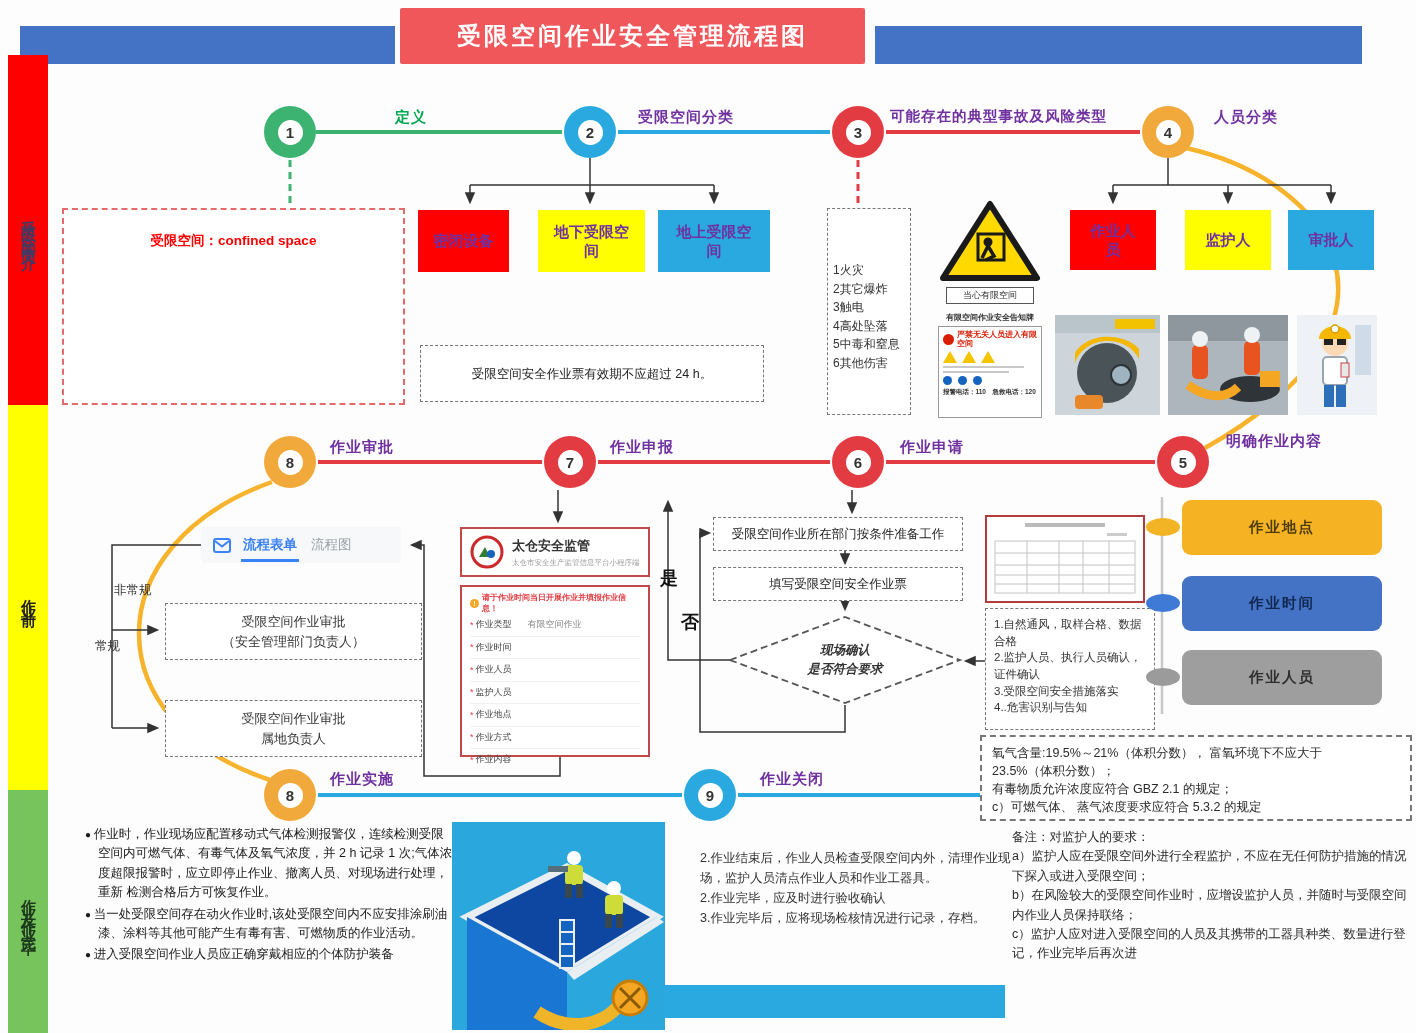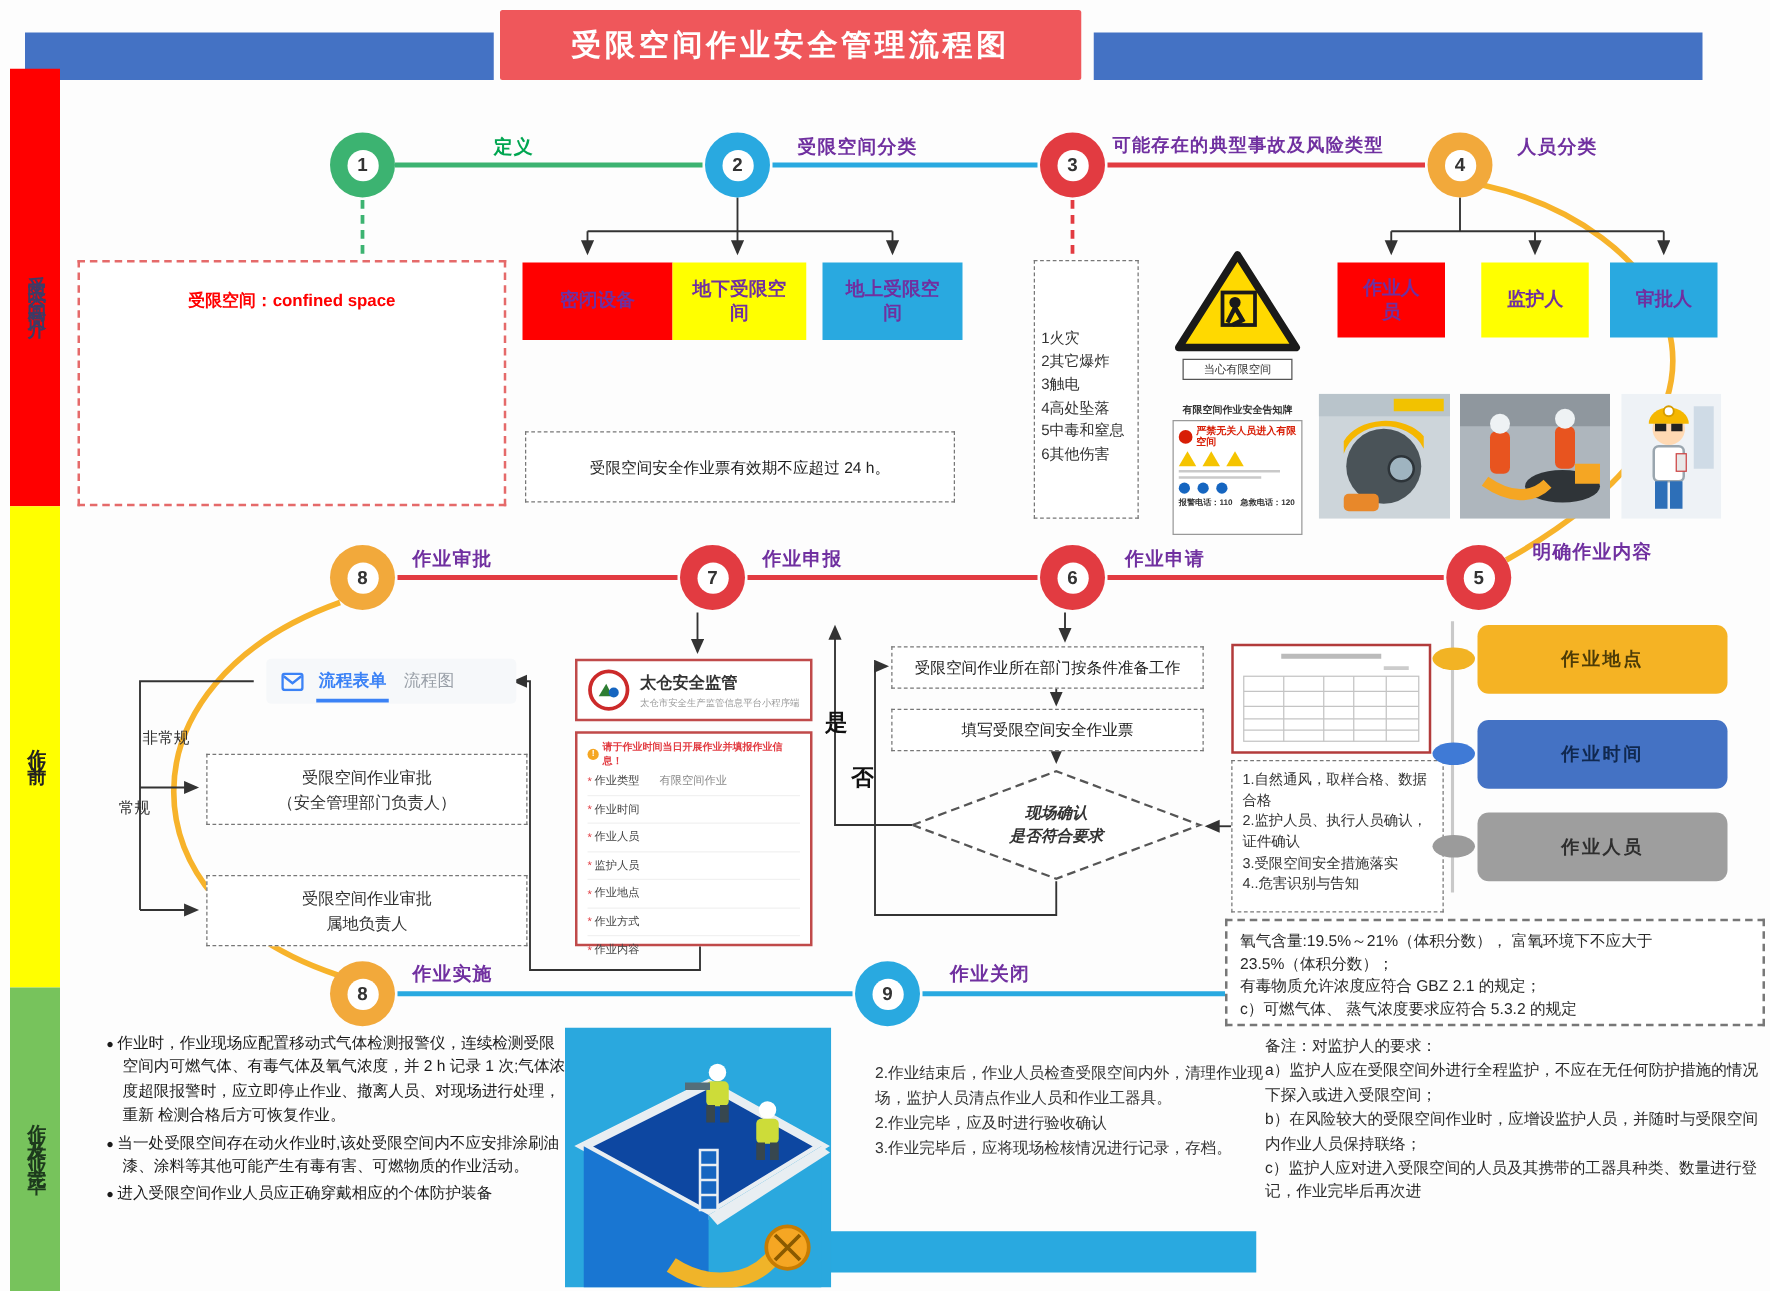--- a/index.html
+++ b/index.html
@@ -186,21 +186,21 @@
     </div>
   <div class="abs steplabel purple" style="left:330px;top:770px;">作业实施</div>
   <div class="abs steplabel purple" style="left:760px;top:770px;">作业关闭</div>
 
   <div class="abs dashbox-red" style="left:62px;top:208px;width:343px;height:197px;padding:10px 12px;box-sizing:border-box;">
     <div style="text-align:center;color:#ff0000;font-weight:bold;font-size:13.5px;margin-top:12px;">受限空间：confined space</div>
   </div>
 
   <div class="abs dashbox flexc smalltext" style="left:420px;top:345px;width:342px;height:55px;border-width:1.5px;">受限空间安全作业票有效期不应超过  24 h。</div>
 
-  <div class="abs flexc typebox bg-red" style="left:418px;top:210px;width:120px;height:62px;">密闭设备</div>
+  <div class="abs flexc typebox bg-red" style="left:418px;top:210px;width:91px;height:62px;">密闭设备</div>
   <div class="abs flexc typebox bg-yellow" style="left:538px;top:210px;width:107px;height:62px;padding:0 14px;box-sizing:border-box;">地下受限空间</div>
   <div class="abs flexc typebox bg-blue" style="left:658px;top:210px;width:112px;height:62px;padding:0 16px;box-sizing:border-box;">地上受限空间</div>
 
   <div class="abs dashbox" style="left:827px;top:208px;width:84px;height:207px;border-width:1.5px;box-sizing:border-box;">
     <div style="padding:52px 5px 0 5px;font-size:12px;line-height:1.55;color:#333;">
       <div>1火灾</div>
       <div>2其它爆炸</div>
       <div>3触电</div>
       <div>4高处坠落</div>
       <div>5中毒和窒息</div>
@@ -208,21 +208,21 @@
     </div>
   </div>
 
   <div class="abs" style="left:938px;top:198px;width:104px;height:220px;z-index:3;">
     <svg width="104" height="86">
       <path d="M52,6 L99,80 L5,80 Z" fill="#ffd900" stroke="#1a1a1a" stroke-width="6" stroke-linejoin="round"></path>
       <rect x="40" y="36" width="26" height="26" fill="none" stroke="#1a1a1a" stroke-width="3"></rect>
       <circle cx="50" cy="44" r="4.5" fill="#1a1a1a"></circle>
       <path d="M50,48 L56,58 L48,62 M50,48 L44,60" stroke="#1a1a1a" stroke-width="3.5" fill="none"></path>
     </svg>
-    <div class="wcaption" style="margin:3px 8px 18px 8px;">当心有限空间</div>
+    <div class="wcaption" style="margin:3px 8px 8px 8px;">当心有限空间</div>
     <div class="wtitle" style="margin-top:5px;">有限空间作业安全告知牌</div>
     <div class="board" style="margin-top:3px;height:84px;">
       <div class="board-head">
         <div class="bh-ico"></div>
         <div class="bh-txt">严禁无关人员进入有限空间</div>
       </div>
       <div class="btris">
         <div class="btri"></div>
           <div class="btri"></div>
           <div class="btri"></div>
@@ -275,21 +275,21 @@
       <circle cx="38" cy="14" r="4" fill="#fff" stroke="#d69c00" stroke-width="1.5"></circle>
       <rect x="27" y="24" width="9" height="6" fill="#222"></rect>
       <rect x="40" y="24" width="9" height="6" fill="#222"></rect>
       <rect x="26" y="42" width="24" height="28" rx="4" fill="#fff" stroke="#9aa6af" stroke-width="2"></rect>
       <rect x="44" y="48" width="8" height="14" fill="#e8e8e8" stroke="#c44" stroke-width="1"></rect>
       <rect x="27" y="70" width="10" height="22" fill="#2d6fb8"></rect>
       <rect x="39" y="70" width="10" height="22" fill="#2d6fb8"></rect>
     </svg>
   </div>
 
-  <div class="abs tabbar" style="left:213px;top:527px;width:200px;height:36px;box-sizing:border-box;">
+  <div class="abs tabbar" style="left:201px;top:527px;width:200px;height:36px;box-sizing:border-box;">
     <svg width="18" height="15">
       <rect x="1" y="1" width="16" height="13" rx="2" fill="none" stroke="#3b82f6" stroke-width="2"></rect>
       <path d="M2,3 L9,8.5 L16,3" fill="none" stroke="#3b82f6" stroke-width="2"></path>
     </svg>
     <span class="tab-active">流程表单</span>
     <span class="tab-idle">流程图</span>
   </div>
 
   <div class="abs" style="left:114px;top:582px;font-size:12.5px;color:#333;z-index:3;">非常规</div>
   <div class="abs" style="left:95px;top:638px;font-size:12.5px;color:#333;z-index:3;">常规</div>

